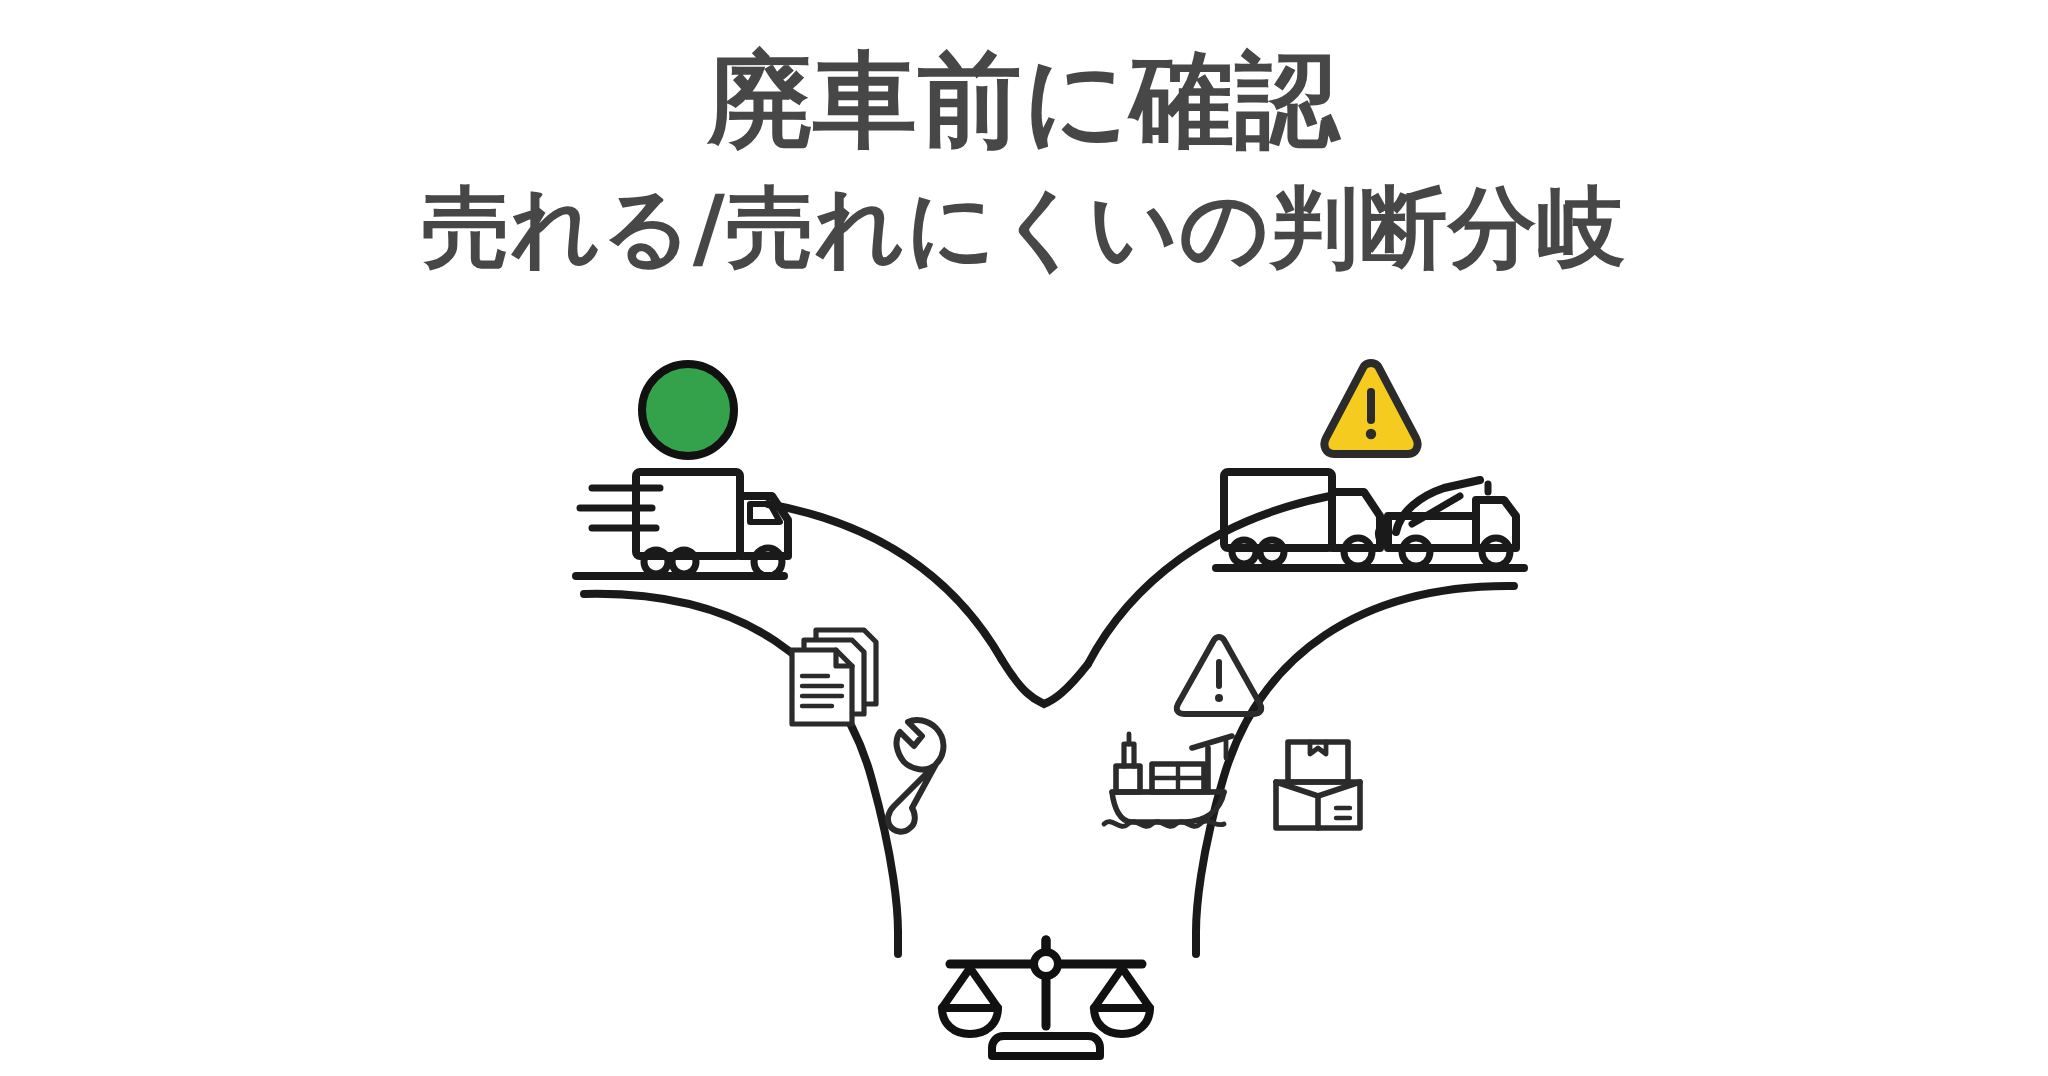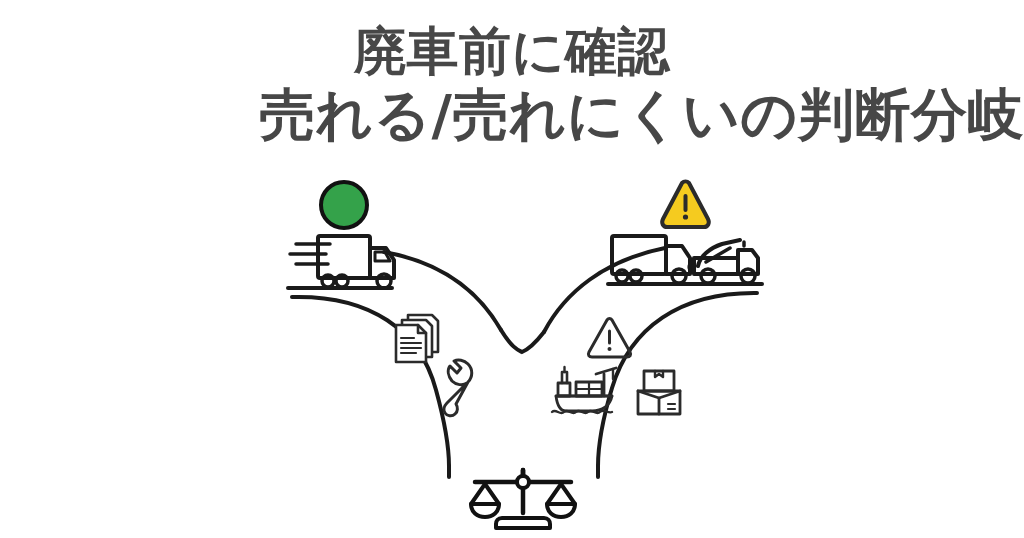--- a/index.html
+++ b/index.html
@@ -33,24 +33,23 @@
     font-family: "DejaVu Sans", "Liberation Sans", sans-serif;
     font-weight: 700;
     letter-spacing: 0.5px;
     white-space: nowrap;
   }
   .title-line-1 {
     font-size: 52px;
     line-height: 58px;
   }
   .title-line-2 {
-    font-size: 56px;
+    font-size: 44px;
     line-height: 62px;
     margin-top: 4px;
-    text-align: right;
   }
   #diagram {
     position: absolute;
     left: 0;
     top: 0;
     width: 1024px;
     height: 538px;
   }
 </style>
 </head>

